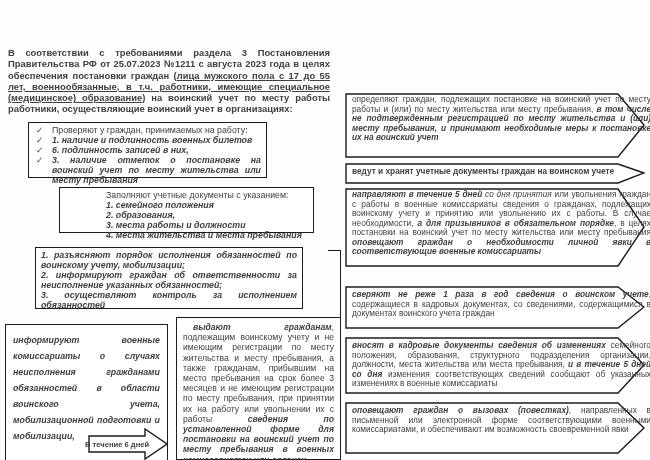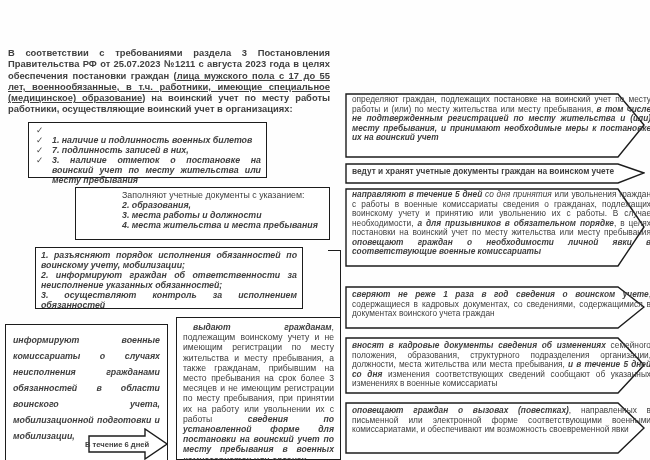--- a/index.html
+++ b/index.html
@@ -56,39 +56,41 @@
 <body>
 
 <div class="page">
 
   <div class="abs intro" style="left:8px;top:47px;width:322px;"><span class="s-b">В соответствии с требованиями раздела 3 Постановления Правительства РФ от 25.07.2023 №1211 с августа 2023 года в целях обеспечения постановки граждан (</span><span class="s-b s-u">лица мужского пола с 17 до 55 лет, военнообязанные, в т.ч. работники, имеющие специальное (медицинское) образование</span><span class="s-b">) на воинский учет по месту работы работники, осуществляющие воинский учет в организациях:</span></div>
 
   <div class="abs bx" style="left:28px;top:122px;width:239px;height:56px;">
     <div class="pad">
       <div class="chkrow">
         <span class="chk">✓</span>
+        <span>Проверяют у граждан, принимаемых на работу:</span>
       </div>
       <div class="chkrow">
         <span class="chk">✓</span>
         <span class="bi just">1. наличие и подлинность военных билетов</span>
       </div>
       <div class="chkrow">
         <span class="chk">✓</span>
-        <span class="bi just">7. подлинность записей в них,</span>
+        <span class="bi just">6. подлинность записей в них,</span>
       </div>
       <div class="chkrow">
         <span class="chk">✓</span>
         <span class="bi just">3. наличие отметок о постановке на воинский учет по месту жительства или месту пребывания</span>
       </div>
     </div>
   </div>
 
-  <div class="abs bx" style="left:75px;top:187px;width:255px;height:53px;">
+  <div class="abs bx" style="left:59px;top:187px;width:255px;height:46px;">
     <div class="pad" style="padding-left:46px;">
       <div>Заполняют учетные документы с указанием:</div>
+      <div class="bi">1. семейного положения</div>
       <div class="bi">2. образования,</div>
       <div class="bi">3. места работы и должности</div>
       <div class="bi">4. места жительства и места пребывания</div>
     </div>
   </div>
 
   <div class="abs bx" style="left:35px;top:247px;width:268px;height:62px;">
     <div class="pad">
       <div class="bi just">1. разъясняют порядок исполнения обязанностей по воинскому учету, мобилизации;</div>
       <div class="bi just">2. информируют граждан об ответственности за неисполнение указанных обязанностей;</div>

